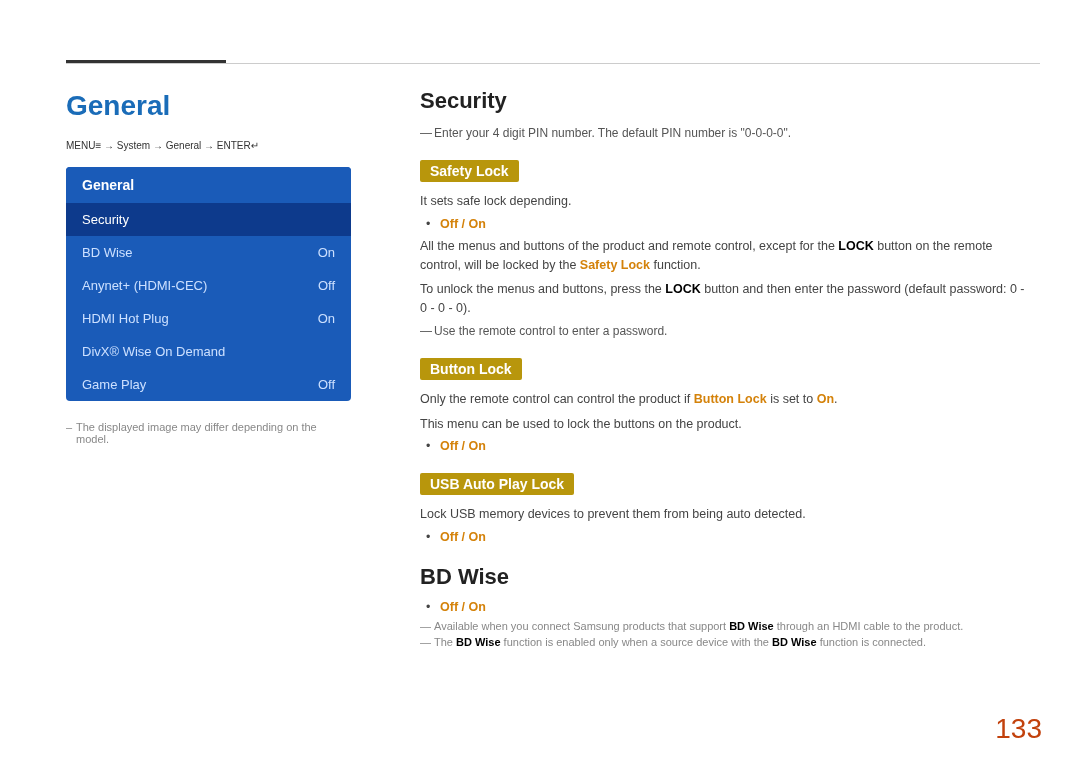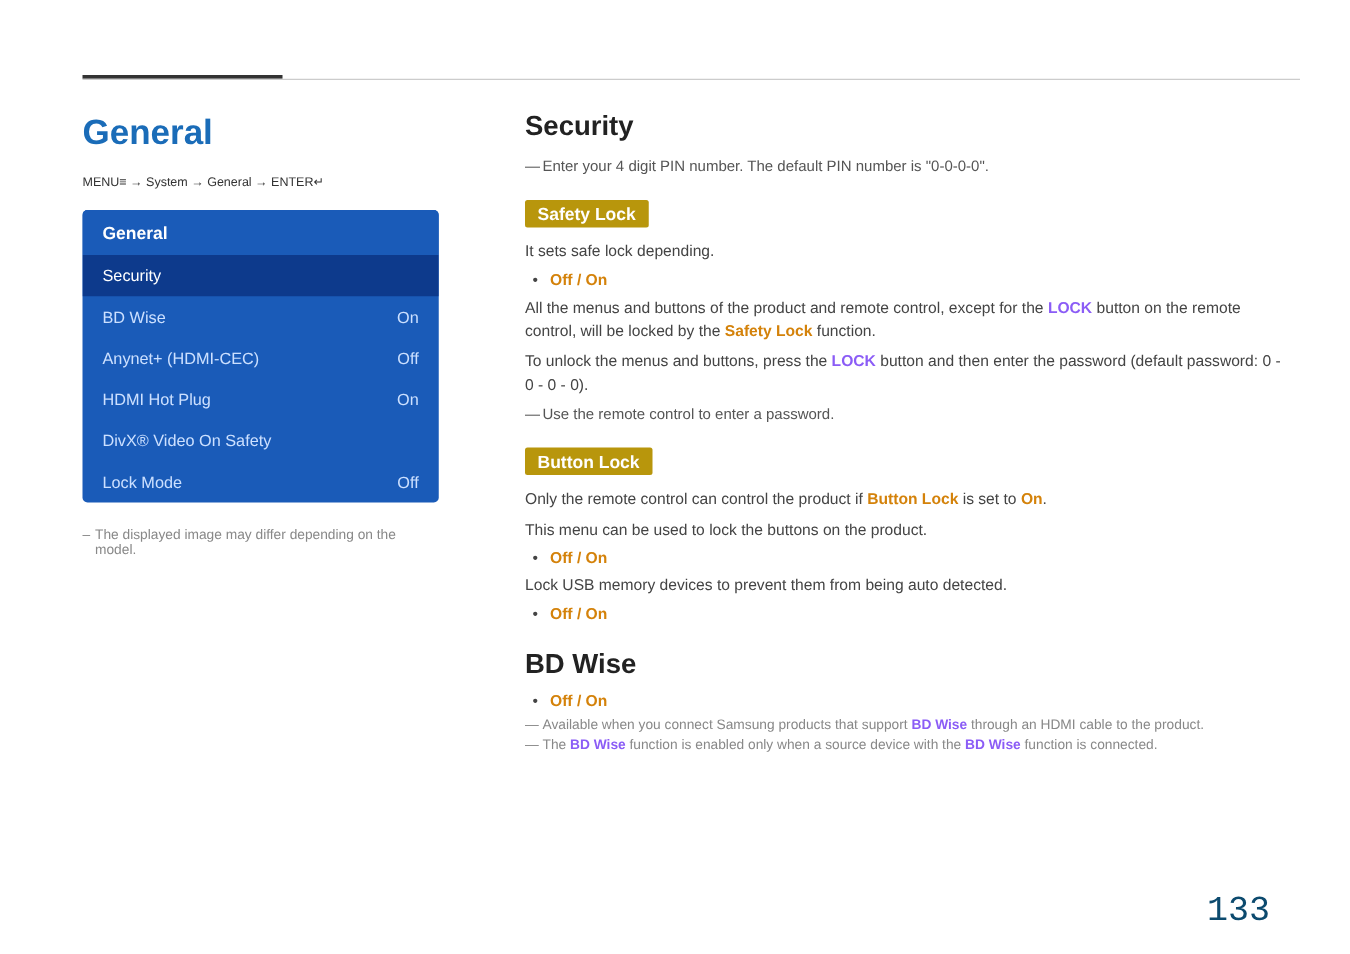--- a/index.html
+++ b/index.html
@@ -164,21 +164,21 @@
       position: absolute;
       left: -14px;
     }
 
     .text-orange {
       color: #d4820a;
       font-weight: bold;
     }
     .text-bold {
       font-weight: bold;
-      color: #8b5cf6;
+      color: #000000;
     }
 
     .bd-wise-title {
       font-size: 22px;
       font-weight: bold;
       color: #222;
       margin-top: 20px;
       margin-bottom: 10px;
     }
 
@@ -191,25 +191,24 @@
     }
     .small-note::before {
       content: '—';
       position: absolute;
       left: 0;
     }
 
     .page-number {
       position: absolute;
       bottom: 18px;
-      right: 64px;
+      right: 38px;
       font-size: 28px;
-      color: #0c4a6e;
+      color: #c2410c;
       font-weight: 300;
-      font-family: Liberation Mono, monospace;
     }
   </style>
 </head>
 <body>
 
 <div class="top-rule-left"></div>
 <div class="top-rule" style="height:1px; background:#ccc; top:63px; position:absolute; left:66px; right:40px;"></div>
 
 <div class="page-layout">
 
@@ -231,24 +230,24 @@
       </div>
       <div class="nav-item">
         <span>Anynet+ (HDMI-CEC)</span>
         <span class="nav-value">Off</span>
       </div>
       <div class="nav-item">
         <span>HDMI Hot Plug</span>
         <span class="nav-value">On</span>
       </div>
       <div class="nav-item">
-        <span>DivX® Video On Safety</span>
-      </div>
-      <div class="nav-item">
-        <span>Lock Mode</span>
+        <span>DivX® Wise On Demand</span>
+      </div>
+      <div class="nav-item">
+        <span>Game Play</span>
         <span class="nav-value">Off</span>
       </div>
     </div>
 
     <div class="footnote-left">The displayed image may differ depending on the model.</div>
   </div>
 
   <div class="right-panel">
 
     
@@ -281,20 +280,21 @@
 
     <div class="body-text">
       Only the remote control can control the product if <span class="text-orange">Button Lock</span> is set to <span class="text-orange">On</span>.
     </div>
     <div class="body-text">This menu can be used to lock the buttons on the product.</div>
     <div class="bullet-item">
       <span class="text-orange">Off / On</span>
     </div>
 
     
+    <div class="highlight-heading">USB Auto Play Lock</div>
 
     <div class="body-text">Lock USB memory devices to prevent them from being auto detected.</div>
     <div class="bullet-item">
       <span class="text-orange">Off / On</span>
     </div>
 
     
     <div class="bd-wise-title">BD Wise</div>
 
     <div class="bullet-item">

